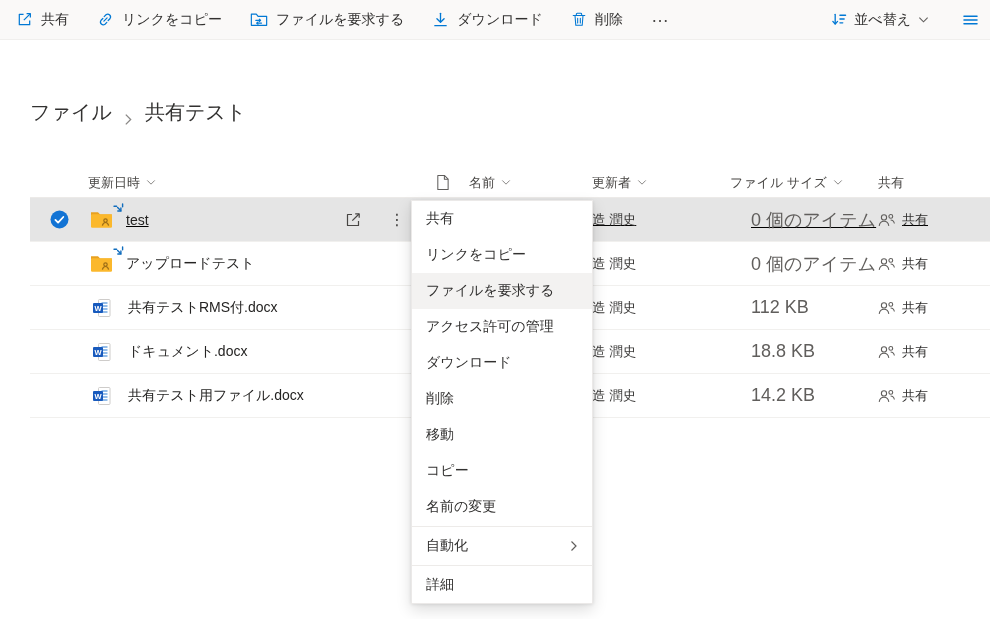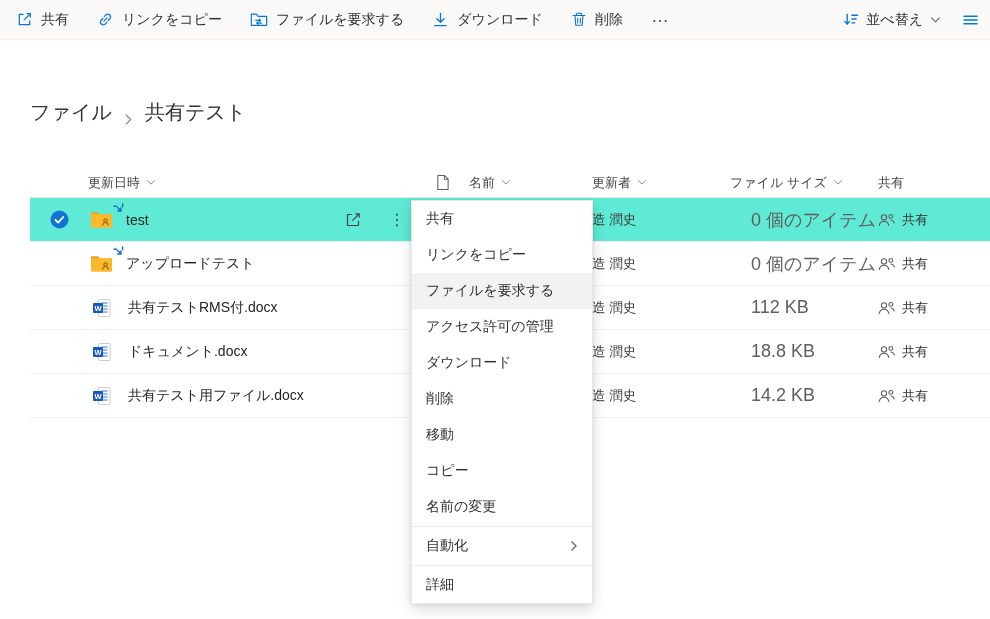--- a/index.html
+++ b/index.html
@@ -5,37 +5,37 @@
   * { margin:0; padding:0; box-sizing:border-box; }
   body { background:#fff; font-family:"Liberation Sans","DejaVu Sans",sans-serif; }
   .screen { position:relative; width:990px; height:619px; background:#fff; overflow:hidden;padding-left:32px; }
 
   
   .toolbar { position:absolute; top:0; left:0; right:0; height:40px; background:#faf9f8;
              border-bottom:1px solid #f0efed; display:flex; align-items:center; padding:0 12px 0 16px; }
   .tb-left { display:flex; align-items:center; gap:28px; }
   .tb-item { display:flex; align-items:center; gap:8px; font-size:14px; color:#323130; cursor:pointer; white-space:nowrap; }
   .tb-more { font-size:18px; color:#484644; letter-spacing:2px; line-height:10px; padding-bottom:8px; }
-  .tb-right { margin-left:auto; display:flex; align-items:center; gap:22px; }
+  .tb-right { margin-left:auto; display:flex; align-items:center; gap:34px; }
   .tb-group { display:flex; align-items:center; gap:7px; font-size:14px; color:#323130; cursor:pointer; white-space:nowrap; }
 
   
   .breadcrumb { position:absolute; top:99px; left:30px; display:flex; align-items:flex-end; gap:12px; }
   .crumb { font-size:20px; color:#323130; cursor:pointer; }
   .crumb-sep { display:flex; align-items:center; padding-top:2px; }
 
   
   .filetable { position:absolute; top:168px; left:0; right:0; }
   .trow { display:grid; grid-template-columns:58px 347px 145px 150px 148px 1fr;
           align-items:center; margin-left:30px; }
   .thead { height:30px; border-bottom:1px solid #eceae8; }
   .hcell { display:flex; align-items:center; gap:6px; font-size:13px; color:#484644; cursor:pointer; }
   .hcell-name { gap:19px; }
   .frow { height:44px; border-bottom:1px solid #f1f0ee; }
-  .frow.selected { background:#5eead4; }
+  .frow.selected { background:#e5e5e5;text-decoration:underline; }
   .cell-select { display:flex; justify-content:center; align-items:center; }
   .cell-name { display:flex; align-items:center; position:relative; height:100%; }
   .file-icon { display:flex; align-items:center; margin-left:2px; width:24px; }
   .doc-icon  { display:flex; align-items:center; margin-left:4px; width:24px; }
   .name-text { font-size:14px; color:#252423; margin-left:12px; position:relative; cursor:pointer; }
   .sparkle { position:absolute; left:-13px; top:-9px; }
   .row-actions { position:absolute; left:256px; top:0; height:100%; display:flex; align-items:center; gap:27px; }
   .vdots { font-size:16px; color:#484644; cursor:pointer; line-height:1; }
   .cell-author { padding-left:12px; font-size:13.5px; color:#3b3a39; white-space:nowrap; }
   .cell-size { font-size:18px; color:#605e5c; white-space:nowrap;margin-left:21px; }

